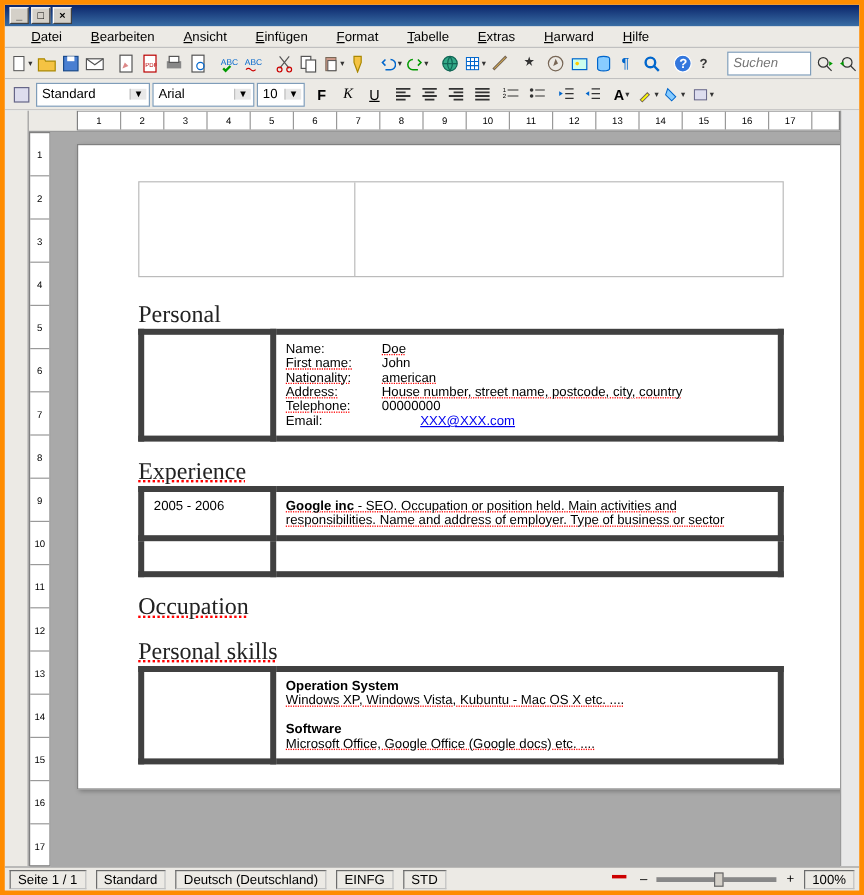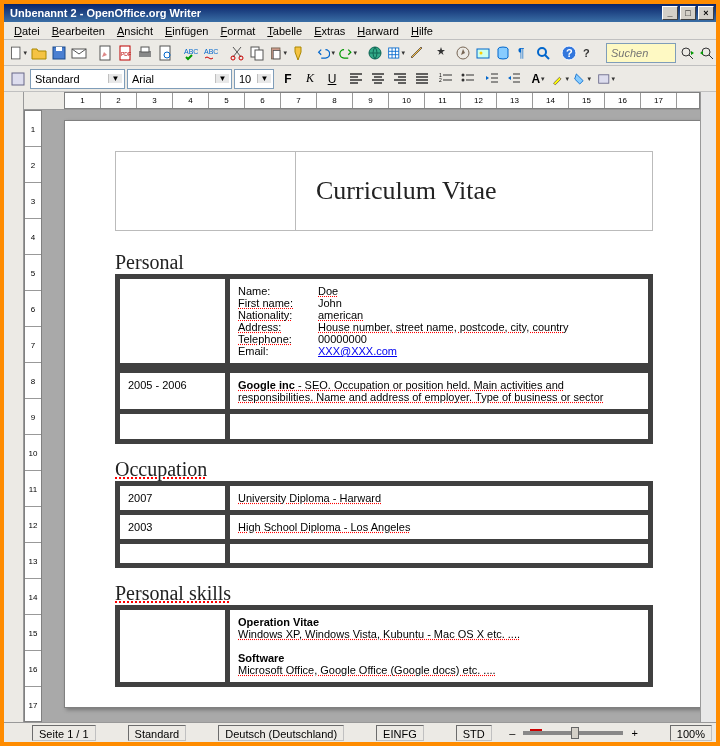--- a/index.html
+++ b/index.html
@@ -42,20 +42,21 @@
   background: #eceae5;
   height: 18px;
   display: flex;
   align-items: center;
   padding: 0 4px;
   border-bottom: 1px solid #c0c0c0;
 }
 .menubar span {
   padding: 2px 6px;
   cursor: pointer;
+  margin-left: 12px;
 }
 .menubar span:first-letter { text-decoration: underline; }
 .toolbar {
   background: #eceae5;
   height: 26px;
   display: flex;
   align-items: center;
   padding: 2px 4px;
   border-bottom: 1px solid #c0c0c0;
   gap: 2px;
@@ -101,21 +102,21 @@
 .dropdown .val { flex: 1; padding: 0 2px; }
 .dropdown .arr {
   background: #e8e8e8;
   width: 14px;
   text-align: center;
   font-size: 8px;
   border-left: 1px solid #c0c0c0;
 }
 .searchbox {
   height: 20px;
-  background: #fef9c3;
+  background: #ffffff;
   border: 1px solid #7f9db9;
   width: 70px;
   padding: 0 4px;
   font-style: italic;
   color: #888;
   font-size: 11px;
 }
 .workspace {
   flex: 1;
   display: flex;
@@ -228,38 +229,37 @@
 .cv-table td {
   border: 5px solid #404040;
   padding: 6px 8px;
   vertical-align: top;
 }
 .cv-table td.left {
   width: 110px;
 }
 .field-label { display: inline-block; width: 80px; }
 .dotted { text-decoration: underline dotted red; }
-.link { color: #0000ee; text-decoration: underline; }
+.link { color: #0000ee; text-decoration: underline; margin-left: 32px; }
 .bold { font-weight: bold; }
 .statusbar {
   height: 20px;
   background: #eceae5;
   border-top: 1px solid #999;
   display: flex;
   align-items: center;
   font-size: 11px;
   padding: 0 4px;
   gap: 8px;
 }
 .statusbar .cell {
   border: 1px inset #c0c0c0;
   padding: 1px 6px;
   height: 16px;
   line-height: 14px;
-  margin-left: 24px;
 }
 .statusbar .spacer { flex: 1; }
 .zoom-slider {
   width: 100px;
   height: 4px;
   background: #888;
   position: relative;
 }
 .zoom-slider .thumb {
   position: absolute;
@@ -272,21 +272,20 @@
 .right-scrollbar {
   width: 16px;
   background: #e8e8e8;
   border-left: 1px solid #999;
 }
 </style>
 </head>
 <body>
 
 <div class="titlebar">
-  <span class="title">Unbenannt 2 - OpenOffice.org Writer</span>
   <div class="winbtn">_</div>
   <div class="winbtn">□</div>
   <div class="winbtn">×</div>
 </div>
 
 <div class="menubar">
   <span>Datei</span>
   <span>Bearbeiten</span>
   <span>Ansicht</span>
   <span>Einfügen</span>
@@ -480,21 +479,21 @@
 <div class="fmt-toolbar">
   <div class="tbtn">
       <svg viewBox="0 0 16 16">
         <rect x="2" y="2" width="12" height="12" fill="#dde" stroke="#668"></rect>
       </svg>
     </div>
   <div class="dropdown" style="width:95px">
       <span class="val">Standard</span>
       <span class="arr">▼</span>
     </div>
-  <div class="dropdown" style="width:105px">
+  <div class="dropdown" style="width:85px">
       <span class="val">Arial</span>
       <span class="arr">▼</span>
     </div>
   <div class="dropdown" style="width:40px">
       <span class="val">10</span>
       <span class="arr">▼</span>
     </div>
   <div class="sep"></div>
   <div class="tbtn">
       <b style="font-size:12px">F</b>
@@ -620,80 +619,62 @@
           <div class="vt">13</div>
           <div class="vt">14</div>
           <div class="vt">15</div>
           <div class="vt">16</div>
           <div class="vt">17</div>
         </div>
       <div class="page">
 
         <div class="cv-title-box">
           <div class="left-cell"></div>
-          <div class="right-cell">
-              <span class="cv-title">Curriculum Vitae</span>
-            </div>
         </div>
 
         <div class="section-head">Personal</div>
         <table class="cv-table">
           <tbody>
               <tr>
                 <td class="left"></td>
                 <td id="personal-fields">
                   <div><span class="field-label">Name:</span><span class=" dotted">Doe</span></div>
                   <div><span class="field-label dotted">First name:</span><span class="">John</span></div>
                   <div><span class="field-label dotted">Nationality:</span><span class=" dotted">american</span></div>
                   <div><span class="field-label dotted">Address:</span><span class=" dotted">House number, street name, postcode, city, country</span></div>
                   <div><span class="field-label dotted">Telephone:</span><span class="">00000000</span></div>
                   <div><span class="field-label">Email:</span><span class="link">XXX@XXX.com</span></div>
                 </td>
               </tr>
         </tbody>
           </table>
 
+        <div class="section-head dotted">Experience</div>
         <table class="cv-table">
           <tbody>
           <tr>
                 <td class="left">2005 - 2006</td>
                 <td><span class="bold dotted">Google inc</span><span class="dotted"> - SEO. Occupation or position held. Main activities and responsibilities. Name and address of employer. Type of business or sector</span></td>
               </tr>
           <tr>
                 <td class="left" style="height:30px"></td>
                 <td></td>
               </tr>
         </tbody>
           </table>
 
         <div class="section-head dotted">Occupation</div>
-        <table class="cv-table">
-          <tbody>
-              <tr>
-                <td class="left">2007</td>
-                <td><span class="dotted">University Diploma - Harward</span></td>
-              </tr>
-          <tr>
-                <td class="left">2003</td>
-                <td><span class="dotted">High School Diploma - Los Angeles</span></td>
-              </tr>
-          <tr>
-                <td class="left" style="height:24px"></td>
-                <td></td>
-              </tr>
-        </tbody>
-          </table>
 
         <div class="section-head dotted">Personal skills</div>
         <table class="cv-table">
           <tbody>
               <tr>
                 <td class="left"></td>
                 <td>
-            <div class="bold">Operation Vitae</div>
+            <div class="bold">Operation System</div>
             <div class="dotted">Windows XP, Windows Vista, Kubuntu - Mac OS X etc. ....</div>
             <br>
             <div class="bold">Software</div>
             <div class="dotted">Microsoft Office, Google Office (Google docs) etc. ....</div>
           </td>
               </tr>
         </tbody>
           </table>
 
       </div>

